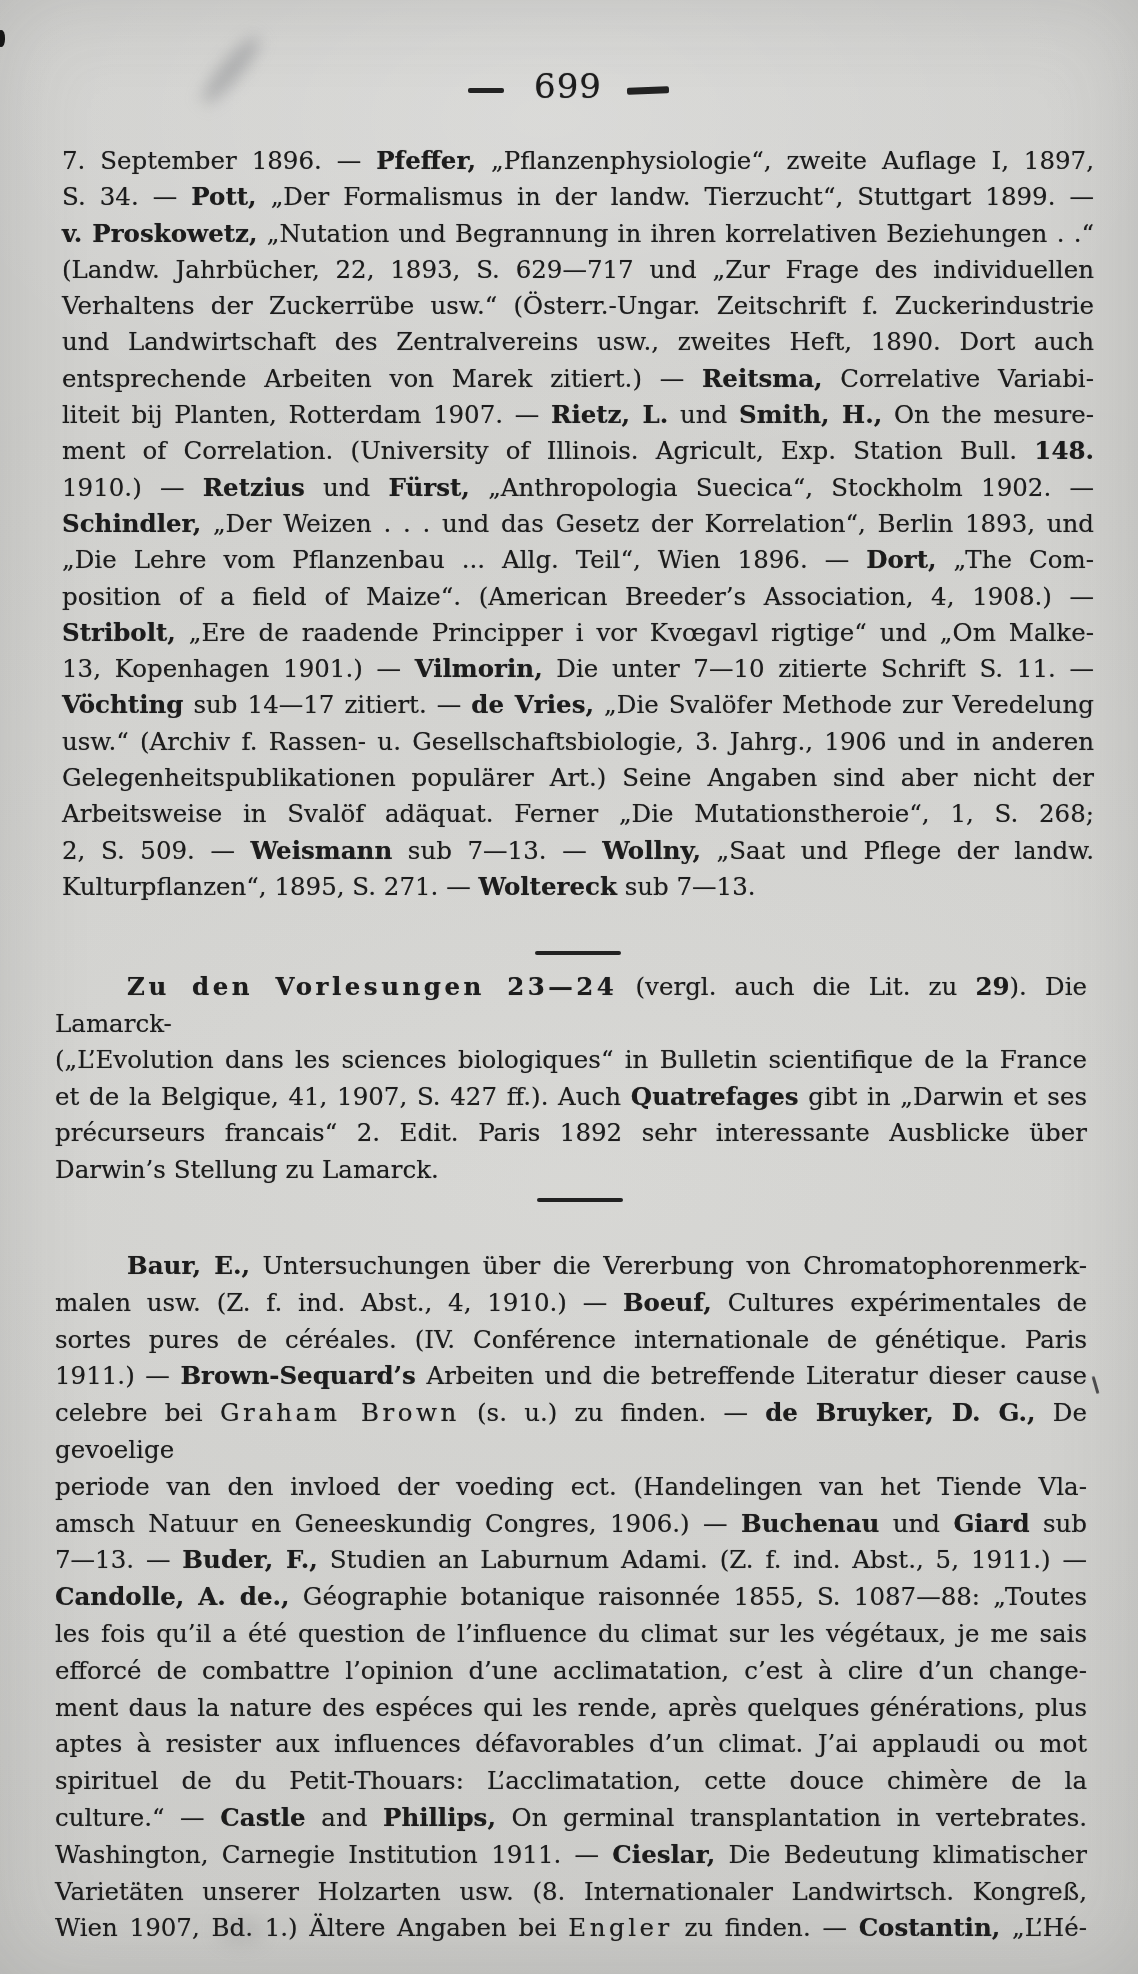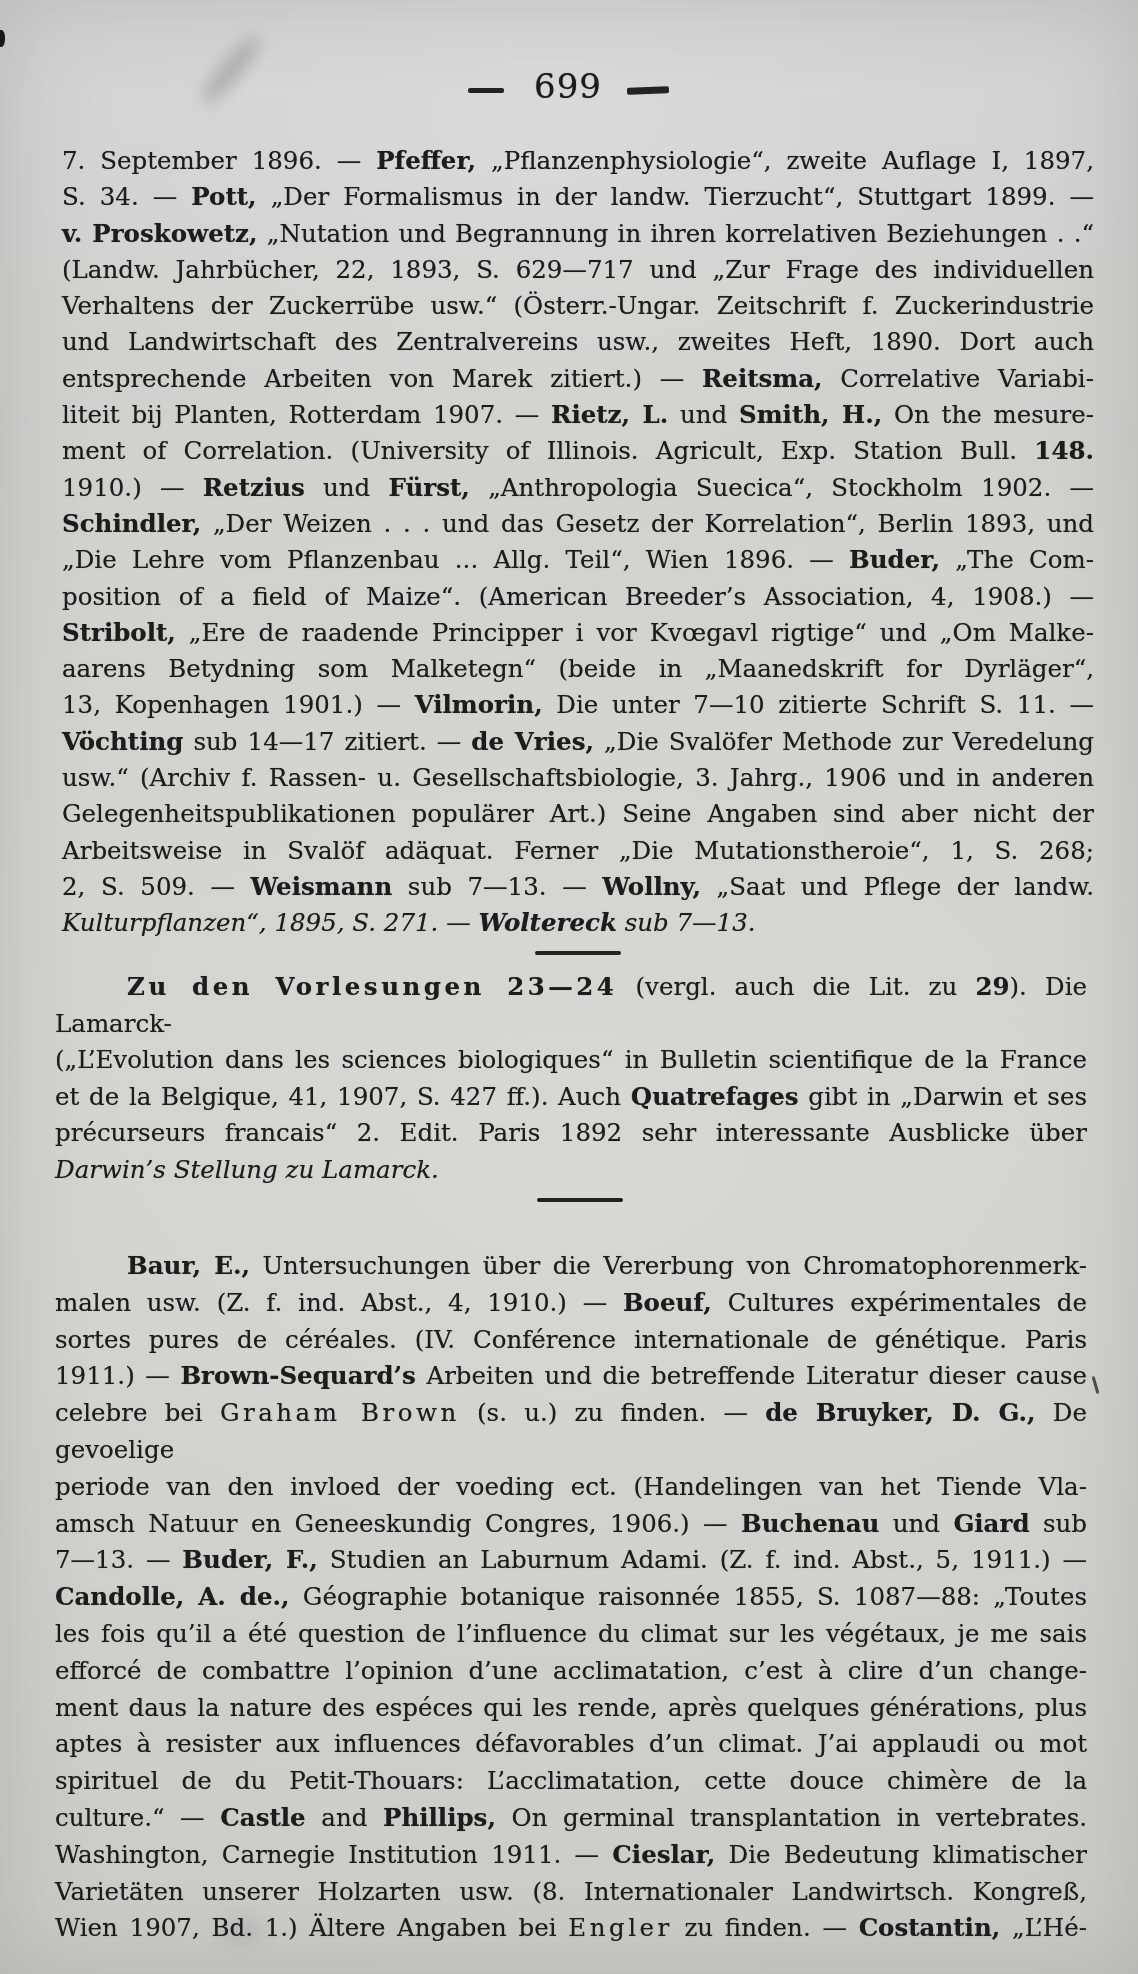--- a/index.html
+++ b/index.html
@@ -29,21 +29,21 @@
   
   .para{
     position:absolute; left:55px; width:1032px;
     font-size:24.5px;
     text-shadow:0 0 0.7px rgba(30,30,30,0.55);
   }
   #p1{top:143px;  line-height:36.3px;margin-left:7px;}
   #p2{top:969px;  line-height:36.6px;}
   #p3{top:1248px; line-height:36.8px;}
   .tline{text-align:justify; text-align-last:justify; white-space:normal;}
-  .tline.last{text-align-last:left;font-style:italic;}
+  .tline.last{text-align-last:left;}
   .tline.indent{text-indent:72px;}
   .b{font-weight:bold;}
   .sp{letter-spacing:3.5px;}
   
   .rule{
     position:absolute; left:535px; width:86px; height:3.5px;
     background:#222; border-radius:2px;
   }
   .rule1{top:951px;}
   .rule2{top:1198px; left:537px;}
@@ -86,24 +86,23 @@
       <div class="tline"><span class="">S. 34. — </span><span class="b">Pott,</span><span class=""> „Der Formalismus in der landw. Tierzucht“, Stuttgart 1899. —</span></div>
       <div class="tline"><span class="b">v. Proskowetz,</span><span class=""> „Nutation und Begrannung in ihren korrelativen Beziehungen . .“</span></div>
       <div class="tline"><span class="">(Landw. Jahrbücher, 22, 1893, S. 629—717 und „Zur Frage des individuellen</span></div>
       <div class="tline"><span class="">Verhaltens der Zuckerrübe usw.“ (Österr.-Ungar. Zeitschrift f. Zuckerindustrie</span></div>
       <div class="tline"><span class="">und Landwirtschaft des Zentralvereins usw., zweites Heft, 1890.  Dort auch</span></div>
       <div class="tline"><span class="">entsprechende Arbeiten von Marek zitiert.) — </span><span class="b">Reitsma,</span><span class=""> Correlative Variabi-</span></div>
       <div class="tline"><span class="">liteit bij Planten, Rotterdam 1907. — </span><span class="b">Rietz, L.</span><span class=""> und </span><span class="b">Smith, H.,</span><span class=""> On the mesure-</span></div>
       <div class="tline"><span class="">ment of Correlation.  (University of Illinois. Agricult, Exp. Station Bull. </span><span class="b">148.</span></div>
       <div class="tline"><span class="">1910.) — </span><span class="b">Retzius</span><span class=""> und </span><span class="b">Fürst,</span><span class=""> „Anthropologia Suecica“, Stockholm 1902. —</span></div>
       <div class="tline"><span class="b">Schindler,</span><span class=""> „Der Weizen . . . und das Gesetz der Korrelation“, Berlin 1893, und</span></div>
-      <div class="tline"><span class="">„Die Lehre vom Pflanzenbau ...  Allg. Teil“, Wien 1896. — </span><span class="b">Buder,</span><span class=""> „The Com-</span></div>
+      <div class="tline"><span class="">„Die Lehre vom Pflanzenbau ...  Allg. Teil“, Wien 1896. — </span><span class="b">Dort,</span><span class=""> „The Com-</span></div>
       <div class="tline"><span class="">position of a field of Maize“.  (American Breeder’s Association, 4, 1908.)  —</span></div>
       <div class="tline"><span class="b">Stribolt,</span><span class=""> „Ere de raadende Principper i vor Kvœgavl rigtige“ und „Om Malke-</span></div>
-      <div class="tline"><span class="">aarens Betydning som Malketegn“ (beide in „Maanedskrift for Dyrläger“,</span></div>
       <div class="tline"><span class="">13, Kopenhagen 1901.) — </span><span class="b">Vilmorin,</span><span class=""> Die unter 7—10 zitierte Schrift S. 11. —</span></div>
       <div class="tline"><span class="b">Vöchting</span><span class=""> sub 14—17 zitiert. — </span><span class="b">de Vries,</span><span class=""> „Die Svalöfer Methode zur Veredelung</span></div>
       <div class="tline"><span class="">usw.“ (Archiv f. Rassen- u. Gesellschaftsbiologie, 3. Jahrg., 1906 und in anderen</span></div>
       <div class="tline"><span class="">Gelegenheitspublikationen populärer Art.)  Seine Angaben sind aber nicht der</span></div>
       <div class="tline"><span class="">Arbeitsweise in Svalöf adäquat.  Ferner „Die Mutationstheroie“, 1, S. 268;</span></div>
       <div class="tline"><span class="">2, S. 509. — </span><span class="b">Weismann</span><span class=""> sub 7—13. — </span><span class="b">Wollny,</span><span class=""> „Saat und Pflege der landw.</span></div>
       <div class="tline last"><span class="">Kulturpflanzen“, 1895, S. 271. — </span><span class="b">Woltereck</span><span class=""> sub 7—13.</span></div>
     </div>
 
   <div class="rule rule1"></div>

